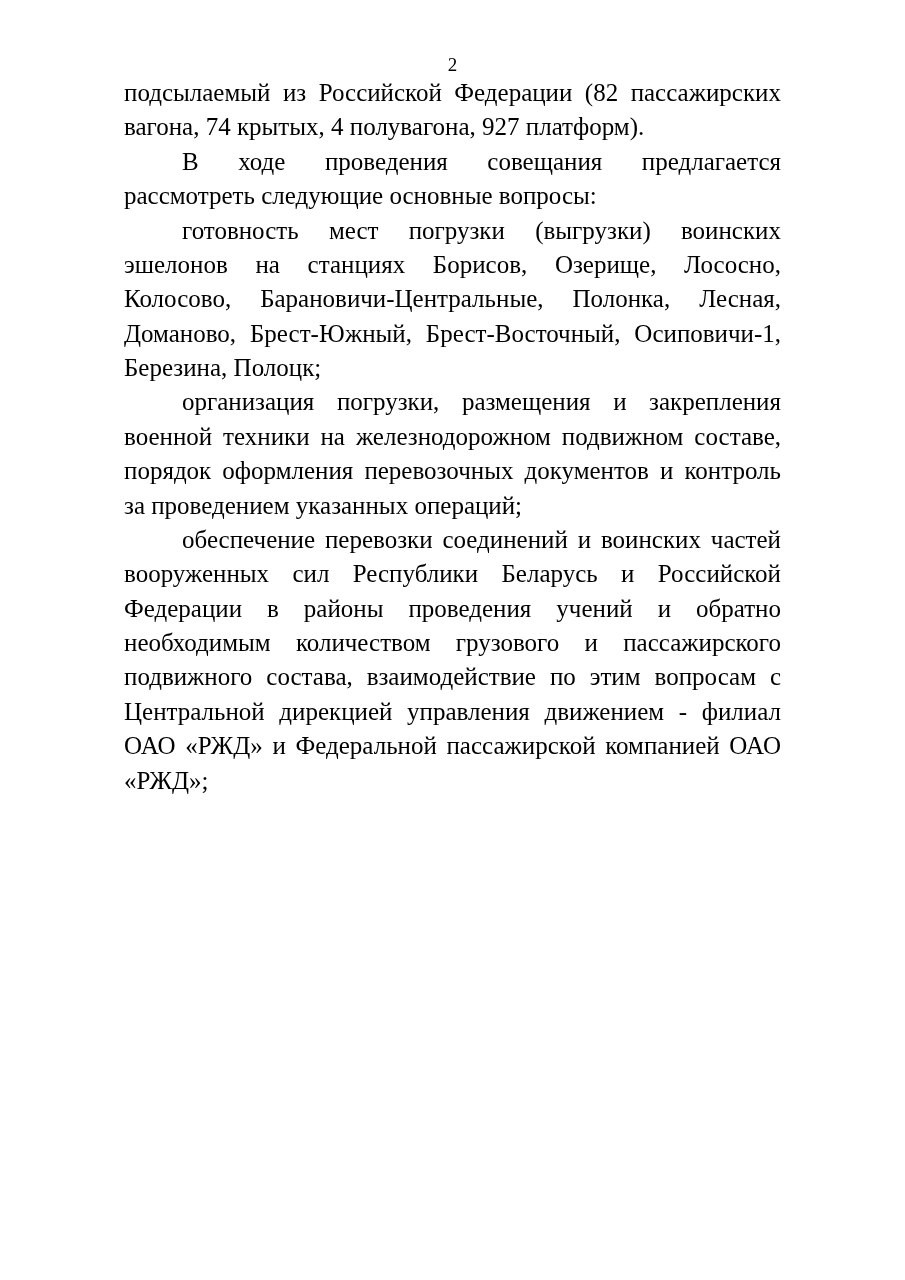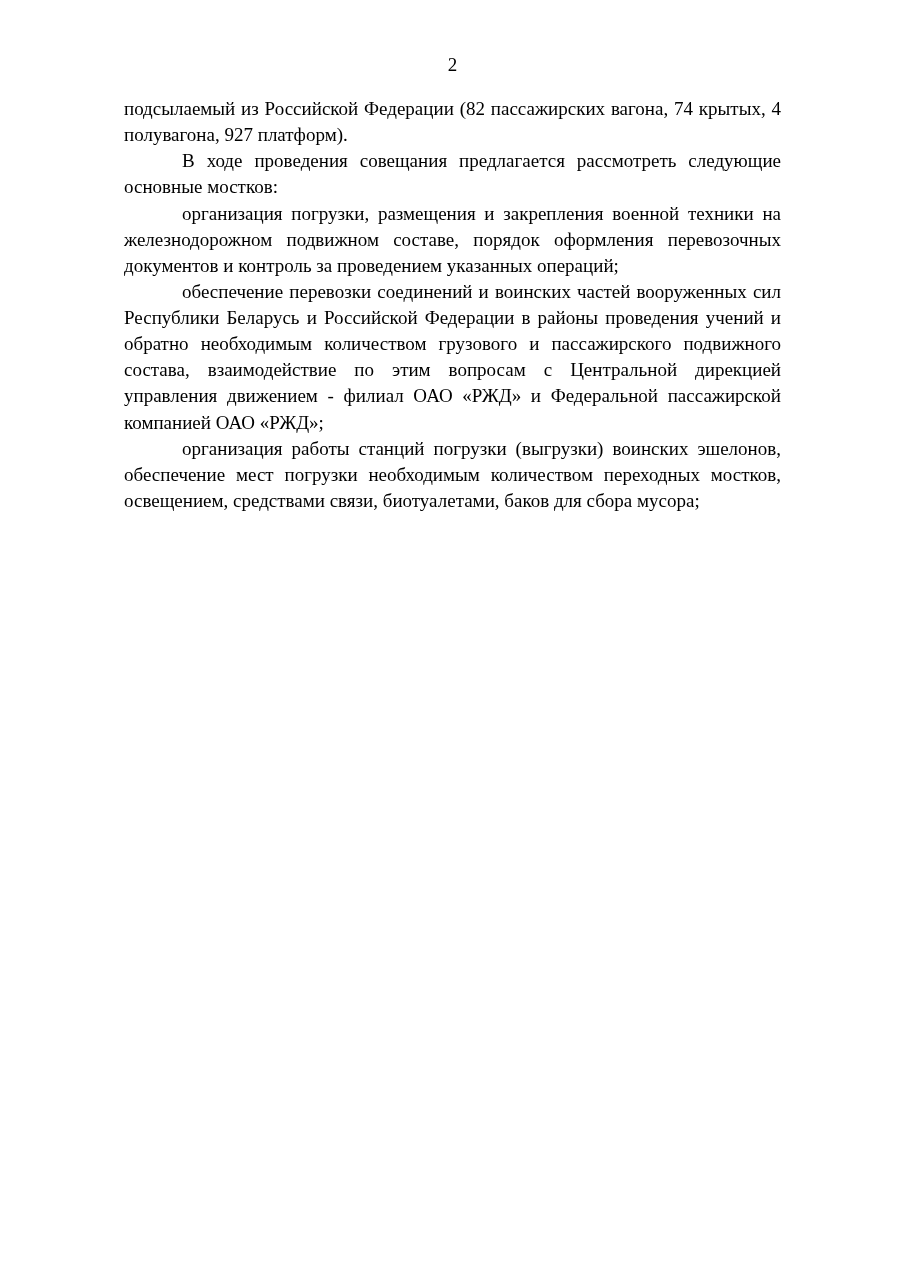--- a/index.html
+++ b/index.html
@@ -21,24 +21,24 @@
     position: absolute;
     top: 55px;
     left: 0;
     width: 905px;
     text-align: center;
     font-size: 19px;
     line-height: 1;
   }
   .body-text {
     position: absolute;
-    top: 96px;
+    top: 76px;
     left: 124px;
     width: 657px;
-    font-size: 19px;
+    font-size: 25px;
     line-height: 1.375;
     text-align: justify;
     text-justify: inter-word;
   }
   .body-text p {
     margin: 0;
     padding: 0;
     text-align: justify;
     text-align-last: left;
   }
@@ -55,24 +55,24 @@
 </head>
 <body>
 
 <div class="page">
 
   <div class="page-number">2</div>
 
   <div class="body-text">
     <p>подсылаемый из Российской Федерации (82 пассажирских вагона, 74 крытых, 4 полувагона, 927 платформ).</p>
 
-    <p class="p-indent gap-before">В ходе проведения совещания предлагается рассмотреть следующие основные мостков:</p>
+    <p class="p-indent gap-before">В ходе проведения совещания предлагается рассмотреть следующие основные вопросы:</p>
 
+    <p class="p-indent-small">готовность мест погрузки (выгрузки) воинских эшелонов на станциях Борисов, Озерище, Лососно, Колосово, Барановичи-Центральные, Полонка, Лесная, Доманово, Брест-Южный, Брест-Восточный, Осиповичи-1, Березина, Полоцк;</p>
 
     <p class="p-indent-small">организация погрузки, размещения и закрепления военной техники на железнодорожном подвижном составе, порядок оформления перевозочных документов и контроль за проведением указанных операций;</p>
 
     <p class="p-indent-small">обеспечение перевозки соединений и воинских частей вооруженных сил Республики Беларусь и Российской Федерации  в районы проведения учений и обратно необходимым количеством грузового и пассажирского подвижного состава,  взаимодействие по этим вопросам с Центральной дирекцией управления движением - филиал ОАО «РЖД» и Федеральной пассажирской компанией ОАО «РЖД»;</p>
 
-    <p class="p-indent-small">организация работы станций погрузки (выгрузки) воинских эшелонов, обеспечение мест погрузки необходимым количеством переходных мостков, освещением, средствами связи, биотуалетами, баков для сбора мусора;</p>
 
   </div>
 
 </div>
 
 </body></html>

